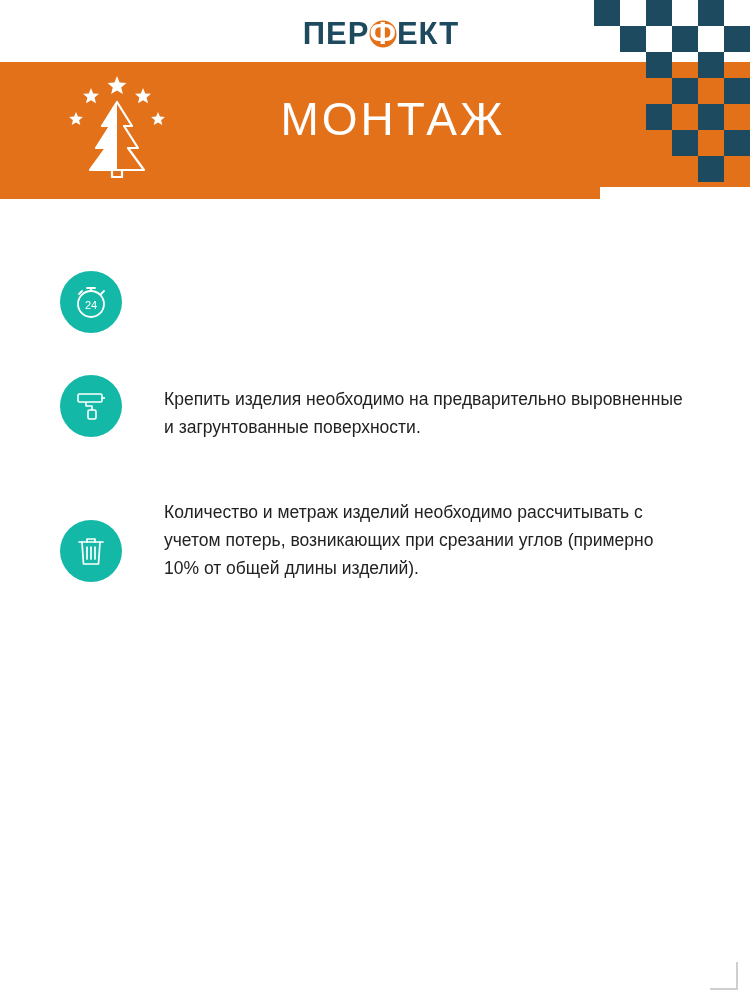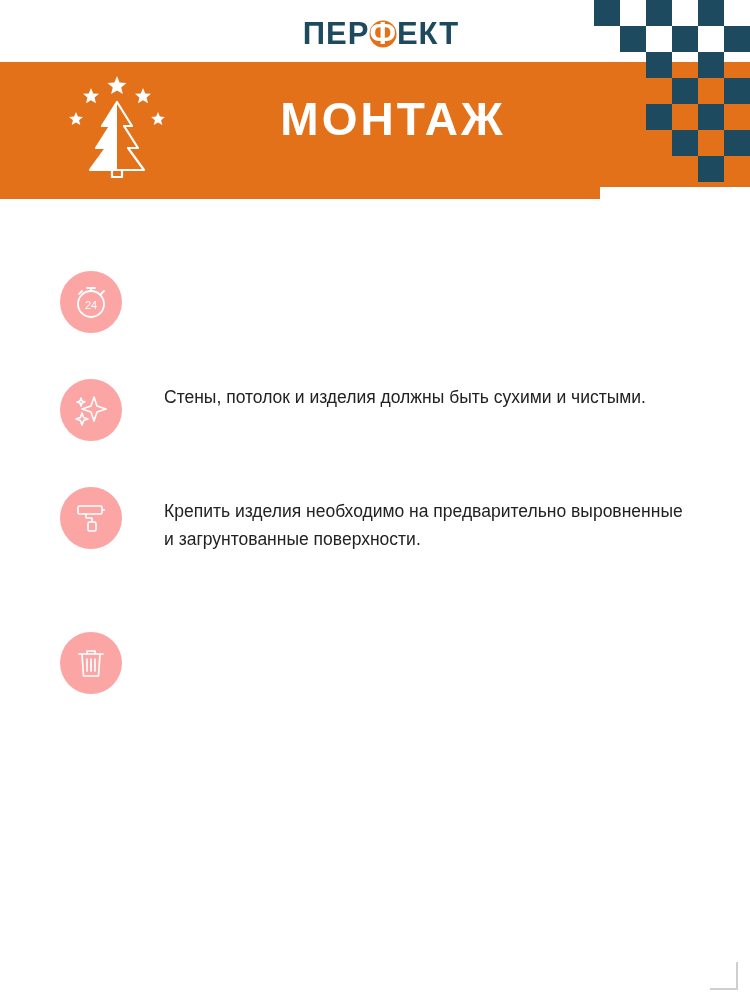--- a/index.html
+++ b/index.html
@@ -77,21 +77,21 @@
     overflow: visible;
   }
   .band-title {
     position: absolute;
     left: 0;
     right: 0;
     top: 30px;
     text-align: center;
     color: #ffffff;
     font-size: 46px;
-    font-weight: bold;
+    font-weight: normal;
     letter-spacing: 3px;
     padding-left: 36px;
     box-sizing: border-box;
   }
   .tree-mark {
     position: absolute;
     left: 58px;
     top: 12px;
     width: 118px;
     height: 104px;
@@ -113,21 +113,21 @@
   .row {
     display: flex;
     align-items: flex-start;
     margin-bottom: 34px;
   }
   .bullet-icon {
     flex: 0 0 auto;
     width: 62px;
     height: 62px;
     border-radius: 50%;
-    background: #fca5a5;
+    background: #14b8a6;
     margin-right: 42px;
     position: relative;
   }
   .bullet-icon svg {
     position: absolute;
     left: 50%;
     top: 50%;
     transform: translate(-50%, -50%);
   }
   .row-text {
@@ -225,32 +225,20 @@
           <path d="M16,6 L24,6"></path>
           <path d="M20,6 L20,9"></path>
           <path d="M30,12 L33,9"></path>
           <path d="M8,12 L11,9"></path>
         </g>
         <text x="20" y="27" font-family="Liberation Sans, sans-serif" font-size="11" fill="#ffffff" text-anchor="middle">24</text>
       </svg>
     </div>
   </div>
 
-  <div class="row r2">
-    <div class="bullet-icon">
-      <svg width="38" height="38" viewBox="0 0 38 38">
-        <g fill="none" stroke="#ffffff" stroke-width="1.6" stroke-linejoin="round">
-          <path d="M22,6 L25,15 L34,18 L25,21 L22,30 L19,21 L10,18 L19,15 Z"></path>
-          <path d="M10,22 L11.6,26.4 L16,28 L11.6,29.6 L10,34 L8.4,29.6 L4,28 L8.4,26.4 Z"></path>
-          <path d="M9,7 L10,10 L13,11 L10,12 L9,15 L8,12 L5,11 L8,10 Z"></path>
-        </g>
-      </svg>
-    </div>
-    <div class="row-text">Стены, потолок и изделия должны быть сухими и чистыми.</div>
-  </div>
 
   <div class="row r3">
     <div class="bullet-icon">
       <svg width="38" height="38" viewBox="0 0 38 38">
         <g fill="none" stroke="#ffffff" stroke-width="1.6" stroke-linejoin="round">
           <rect x="6" y="7" width="24" height="8" rx="1.5"></rect>
           <path d="M14,15 L14,19 L20,19 L20,23"></path>
           <rect x="16" y="23" width="8" height="9" rx="1.5"></rect>
           <path d="M30,11 L33,11"></path>
         </g>
@@ -265,18 +253,19 @@
         <g fill="none" stroke="#ffffff" stroke-width="1.7" stroke-linejoin="round" stroke-linecap="round">
           <path d="M6,10 L30,10"></path>
           <path d="M14,10 L14,7 L22,7 L22,10"></path>
           <path d="M9,10 L10.5,32 L25.5,32 L27,10"></path>
           <path d="M14,15 L14,27"></path>
           <path d="M18,15 L18,27"></path>
           <path d="M22,15 L22,27"></path>
         </g>
       </svg>
     </div>
+    <div class="row-text">Количество и метраж изделий необходимо рассчитывать с учетом потерь, возникающих при срезании углов (примерно 10% от общей длины изделий).</div>
   </div>
 
 
 </div>
 
 <div class="corner-mark"></div>
 
 </body></html>

